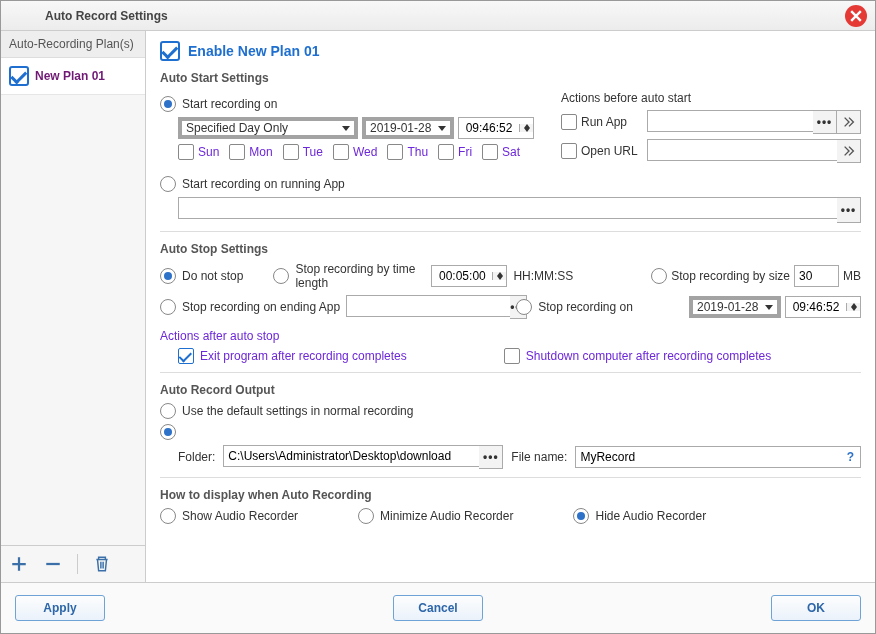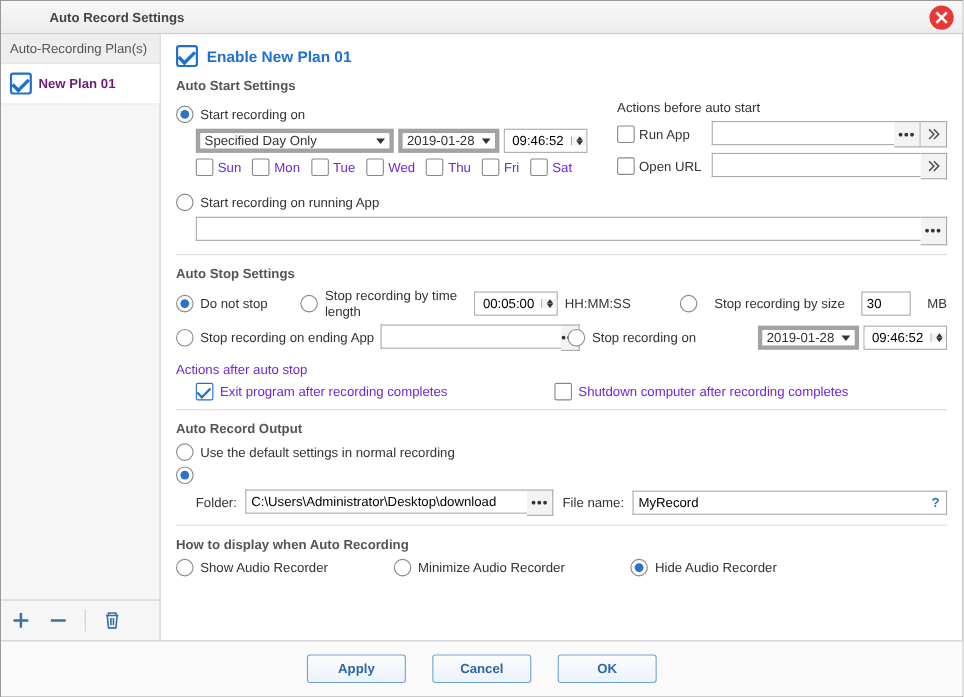--- a/index.html
+++ b/index.html
@@ -164,21 +164,21 @@
   .app-field .input-plain{flex:1; border-right:none;}
   .app-field .btn-iconlet{height:24px;}
 
   .long-field { display:flex; height:26px; }
   .long-field .input-plain{ flex:1; border-right:none;}
   .long-field .btn-iconlet{ height:26px; }
 
   .footer {
     border-top:1px solid #ccc;
     padding:12px 14px;
-    display:flex; justify-content:center; gap:24px;
+    display:flex; justify-content:space-between; gap:24px;
     background:#fafafa;
   }
   .btn {
     min-width:90px; height:26px; border:1px solid #6fa3d6; border-radius:3px;
     background:linear-gradient(#fdfdfd,#eaf2fb);
     color:#2d66a9; font-weight:bold; cursor:pointer;
     display:inline-flex; align-items:center; justify-content:center;
   }
   .help-q {
     width:20px; text-align:center; color:#2d72c8; font-weight:bold; cursor:pointer;
@@ -361,21 +361,21 @@
               <div>
                   <span class="arrow-up"></span>
                 </div>
               <div>
                   <span class="arrow-down"></span>
                 </div>
             </div>
           </div>
           <span>HH:MM:SS</span>
         </span>
-        <span style="display:flex;align-items:center;gap:15px; margin-left:auto;">
+        <span style="display:flex;align-items:center;gap:4px; margin-left:auto;">
           <span class="radio"></span>
           <label>Stop recording by size</label>
           <input class="input-plain" style="width: 45px;" value="30">
           <span>MB</span>
         </span>
       </div>
 
       <div class="row" style="gap:30px; align-items:center;">
         <span style="display:flex;align-items:center;gap:6px;">
           <span class="radio"></span>

